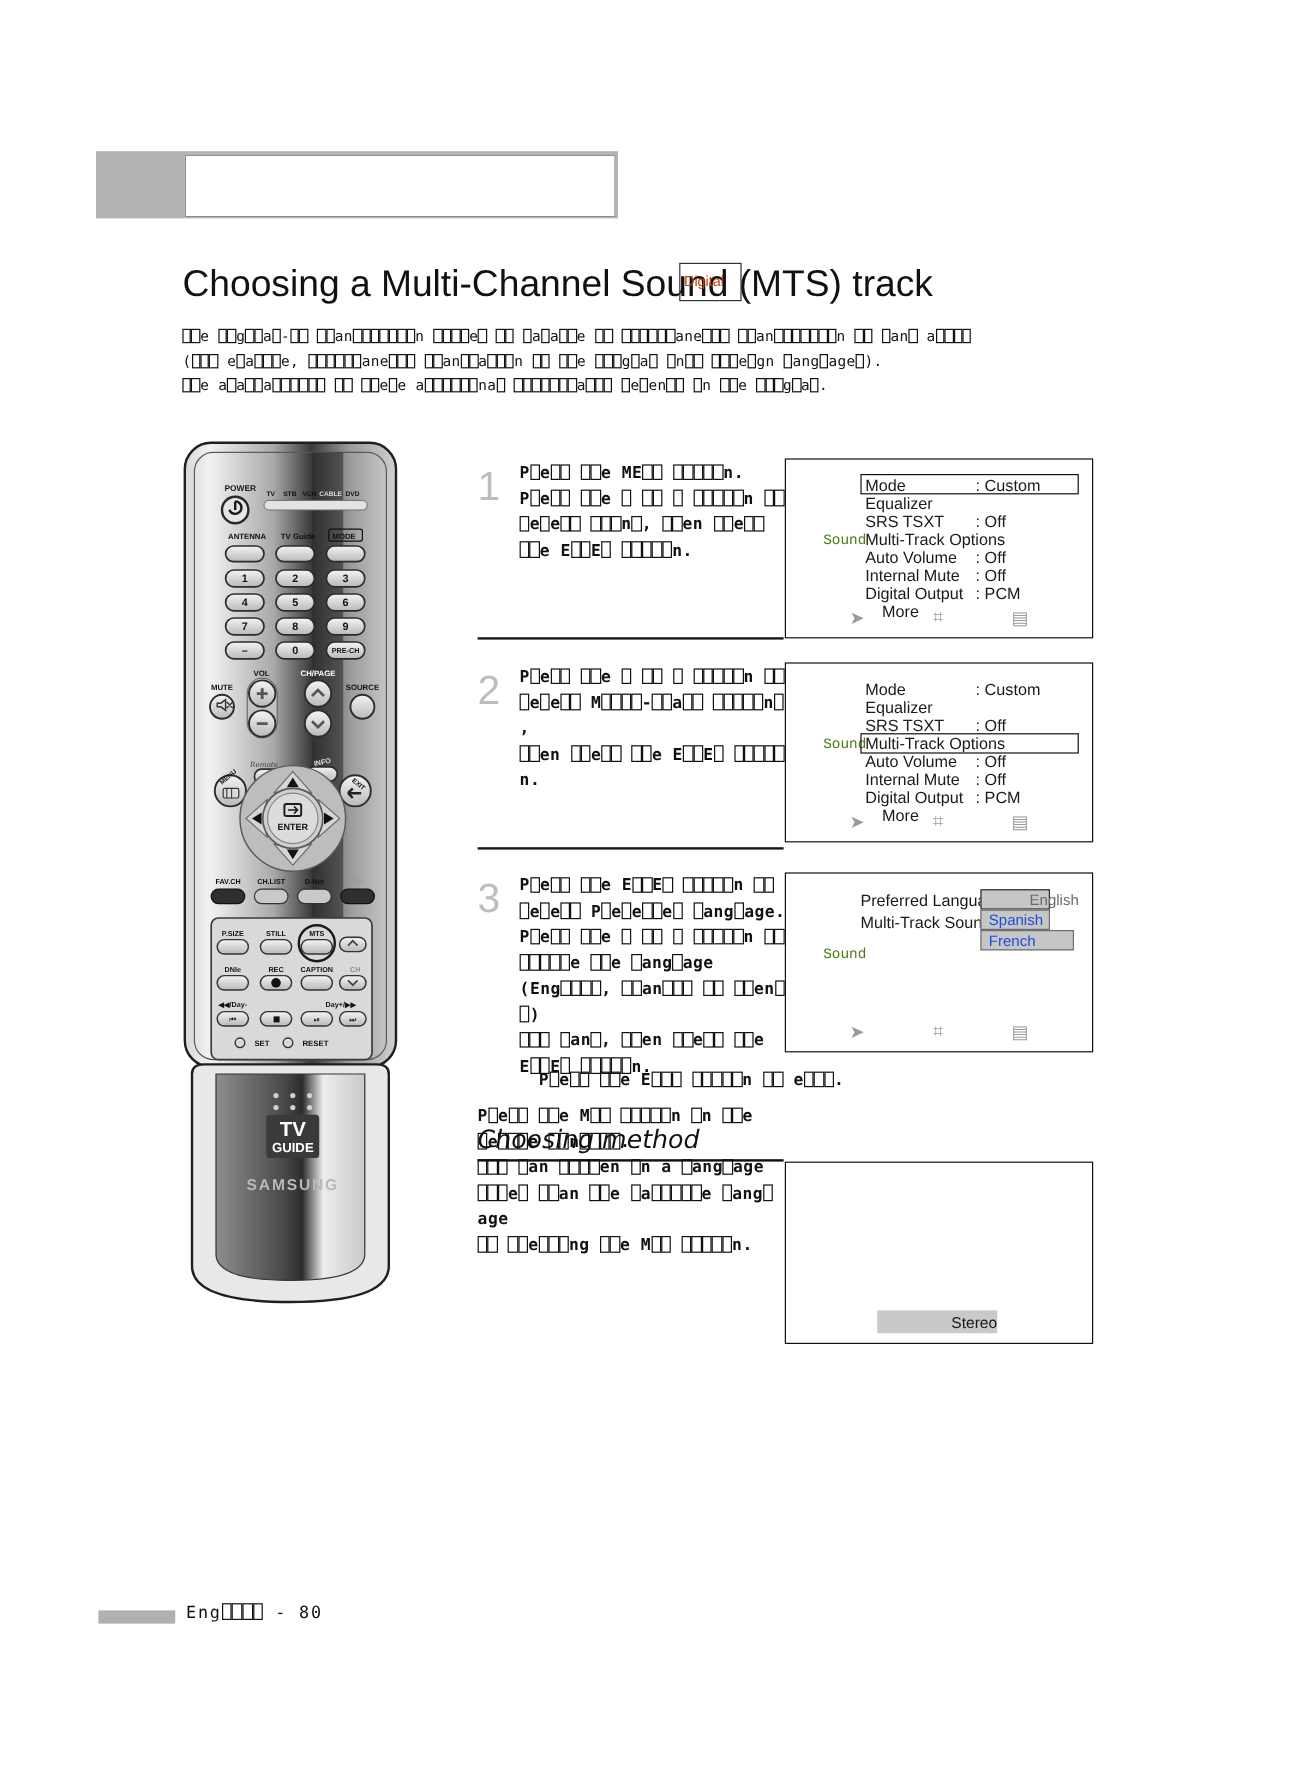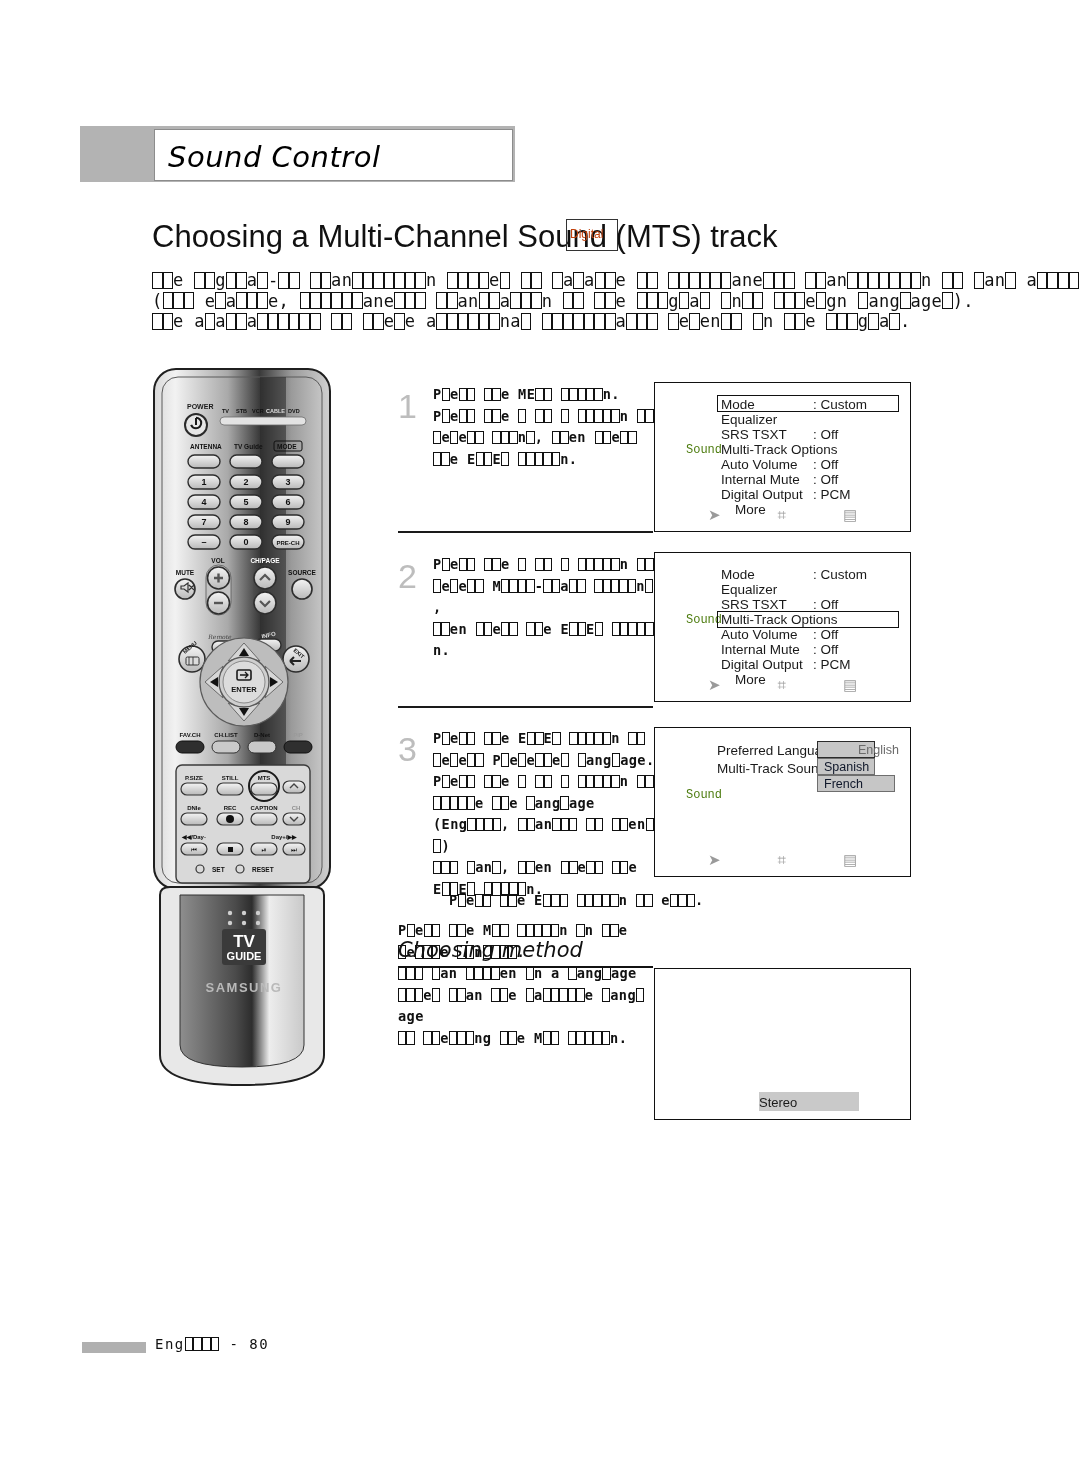--- a/index.html
+++ b/index.html
@@ -11,21 +11,21 @@
   .hdr-grey{position:absolute;left:0;top:0;width:435px;height:56px;background:#b3b3b3;}
   .hdr-box{position:absolute;left:74px;top:3px;width:357px;height:50px;background:#fff;border:1px solid #8c8c8c;}
   .hdr-title{position:absolute;left:88px;top:14px;font-size:29px;font-style:italic;font-family:"DejaVu Sans",sans-serif;letter-spacing:.5px;color:#000;}
 
   
   .maintitle{position:absolute;left:152px;top:219px;font-size:31px;color:#111;white-space:nowrap;}
   .digbox{position:absolute;left:566px;top:219px;width:50px;height:30px;border:1px solid #333;background:transparent;}
   .digbox span{position:absolute;left:3px;top:7px;font-size:12px;color:#c2410c;}
 
   
-  .intro{position:absolute;left:152px;top:270px;width:805px;font-family:"DejaVu Sans Mono",monospace;font-size:17px;line-height:20.5px;letter-spacing:.3px;color:#111;}
+  .intro{position:absolute;left:152px;top:270px;width:805px;font-family:"DejaVu Sans Mono",monospace;font-size:12px;line-height:20.5px;letter-spacing:.3px;color:#111;}
   .intro div{white-space:nowrap;}
 
   
   .tofu{display:inline-block;width:.62em;height:1em;vertical-align:-.17em;
         border:1px solid #111;box-sizing:border-box;}
 
   
   .step{position:absolute;font-family:"DejaVu Sans Mono",monospace;font-size:13.6px;line-height:21.5px;letter-spacing:.4px;color:#111;font-weight:bold;}
   .stepnum{position:absolute;font-family:"Liberation Sans",sans-serif;font-size:34px;color:#bdbdbd;font-weight:400;}
   .rule{position:absolute;background:#1a1a1a;height:1.5px;}
@@ -39,39 +39,38 @@
   
   .osd{position:absolute;background:#fff;border:1.6px solid #111;}
   .osd-label{position:absolute;font-size:12px;color:#4d7c0f;font-family:Liberation Mono, monospace;}
   .osd-row{position:absolute;font-size:13.5px;color:#1a1a1a;white-space:nowrap;font-family:"Liberation Sans",sans-serif;}
   .osd-val{position:absolute;font-size:13.5px;color:#1a1a1a;font-family:"Liberation Sans",sans-serif;}
   .osd-sel{position:absolute;border:1.6px solid #111;box-sizing:border-box;}
   .osd-icons{position:absolute;width:100%;display:flex;justify-content:center;gap:57px;color:#9a9a9a;font-size:15px;}
   .icn{display:inline-block;}
 
   .langbox{position:absolute;background:#c6c6c6;border:1px solid #6e6e6e;box-sizing:border-box;
-           font-size:12.5px;color:#0f172a;padding:1px 0 0 6px;font-family:"Liberation Sans",sans-serif;}
+           font-size:12.5px;color:#1d4ed8;padding:1px 0 0 6px;font-family:"Liberation Sans",sans-serif;}
   .langbox.first{color:#6b6b6b;border:1.6px solid #2b2b2b;}
 
-  .stereo{position:absolute;background:#c9c9c9;text-align:left;font-size:13px;color:#1a1a1a;
-          padding-top:3px;box-sizing:border-box;font-family:"Liberation Sans",sans-serif;margin-left:28px;}
+  .stereo{position:absolute;background:#c9c9c9;text-align:right;font-size:13px;color:#1a1a1a;
+          padding-top:3px;box-sizing:border-box;font-family:"Liberation Sans",sans-serif;}
 
   
   .foot-bar{position:absolute;left:82px;top:1342px;width:64px;height:11px;background:#b0b0b0;}
   .foot-txt{position:absolute;left:155px;top:1336px;font-family:"DejaVu Sans Mono",monospace;font-size:14px;letter-spacing:1.5px;color:#111;}
 </style>
 </head>
 <body>
 
 <div class="page">
 
   <div class="hdr">
     <div class="hdr-grey"></div>
     <div class="hdr-box"></div>
-    <div class="hdr-title">Sound Control</div>
   </div>
 
   <div class="maintitle">Choosing a Multi-Channel Sound (MTS) track</div>
   <div class="digbox">
     <span>Digital</span>
   </div>
 
   <div class="intro">
     <div id="in1">
         <div><span class="tofu"></span><span class="tofu"></span>e&nbsp;<span class="tofu"></span><span class="tofu"></span>g<span class="tofu"></span><span class="tofu"></span>a<span class="tofu"></span>-<span class="tofu"></span><span class="tofu"></span>&nbsp;<span class="tofu"></span><span class="tofu"></span>an<span class="tofu"></span><span class="tofu"></span><span class="tofu"></span><span class="tofu"></span><span class="tofu"></span><span class="tofu"></span><span class="tofu"></span>n&nbsp;<span class="tofu"></span><span class="tofu"></span><span class="tofu"></span><span class="tofu"></span>e<span class="tofu"></span>&nbsp;<span class="tofu"></span><span class="tofu"></span>&nbsp;<span class="tofu"></span>a<span class="tofu"></span>a<span class="tofu"></span><span class="tofu"></span>e&nbsp;<span class="tofu"></span><span class="tofu"></span>&nbsp;<span class="tofu"></span><span class="tofu"></span><span class="tofu"></span><span class="tofu"></span><span class="tofu"></span><span class="tofu"></span>ane<span class="tofu"></span><span class="tofu"></span><span class="tofu"></span>&nbsp;<span class="tofu"></span><span class="tofu"></span>an<span class="tofu"></span><span class="tofu"></span><span class="tofu"></span><span class="tofu"></span><span class="tofu"></span><span class="tofu"></span><span class="tofu"></span>n&nbsp;<span class="tofu"></span><span class="tofu"></span>&nbsp;<span class="tofu"></span>an<span class="tofu"></span>&nbsp;a<span class="tofu"></span><span class="tofu"></span><span class="tofu"></span><span class="tofu"></span></div>

